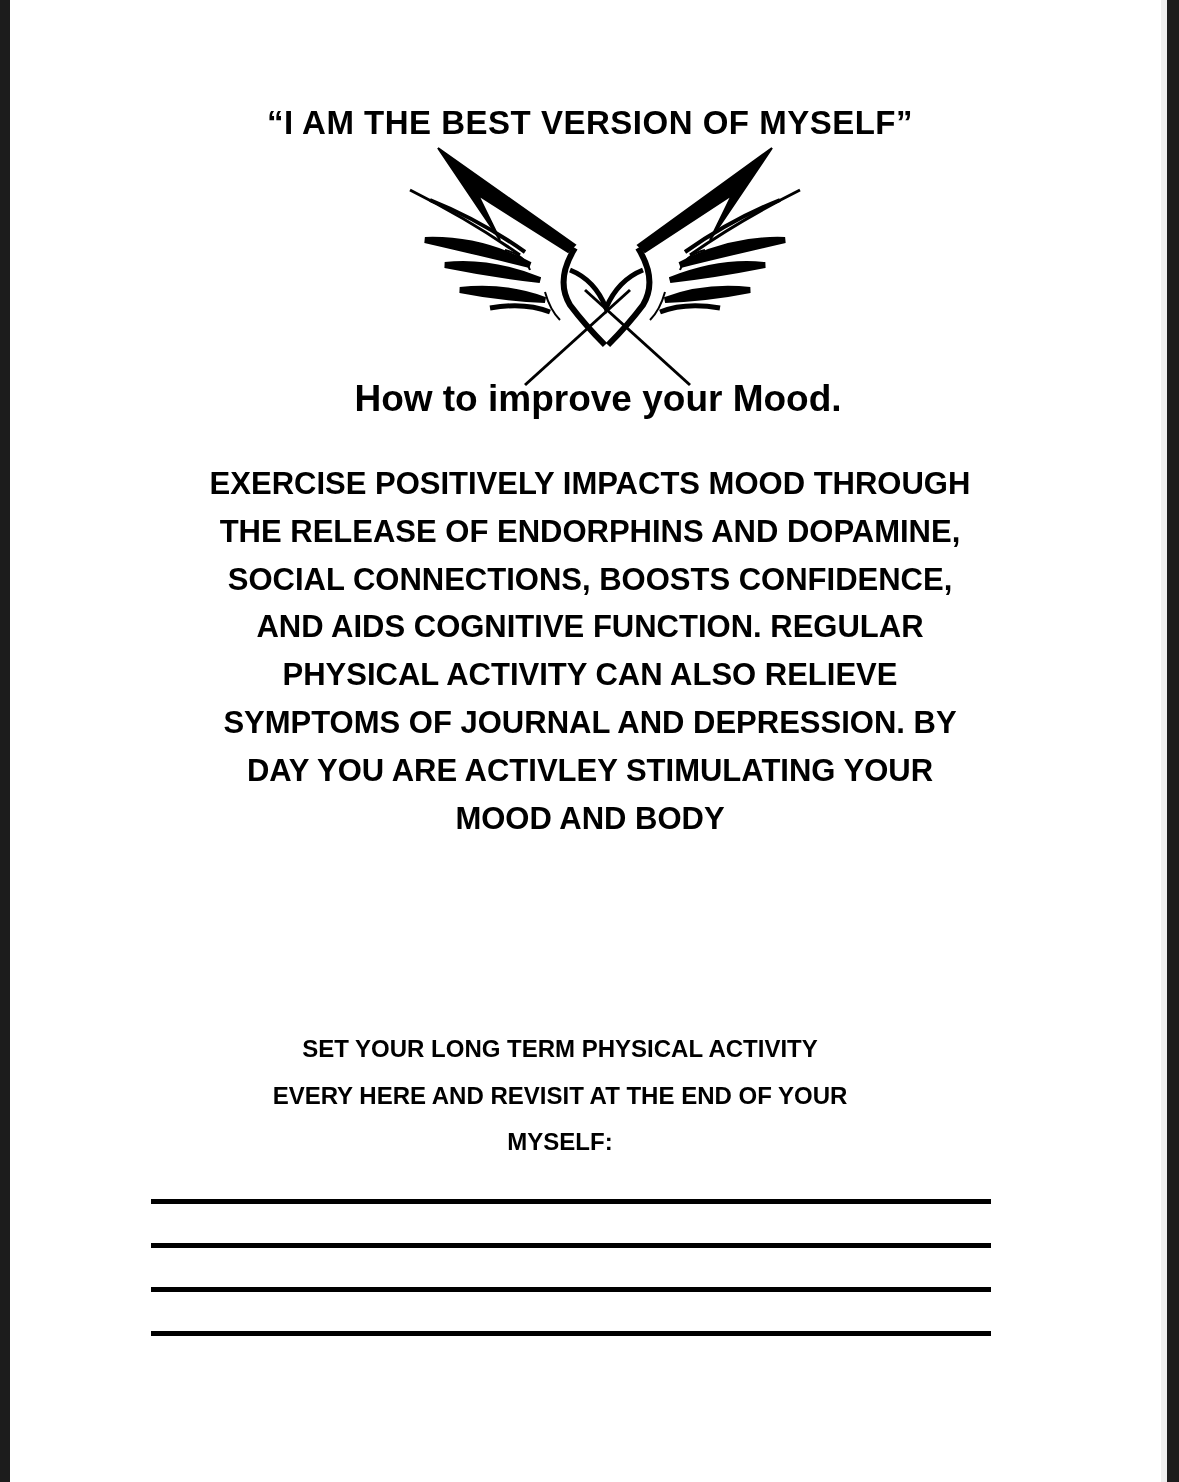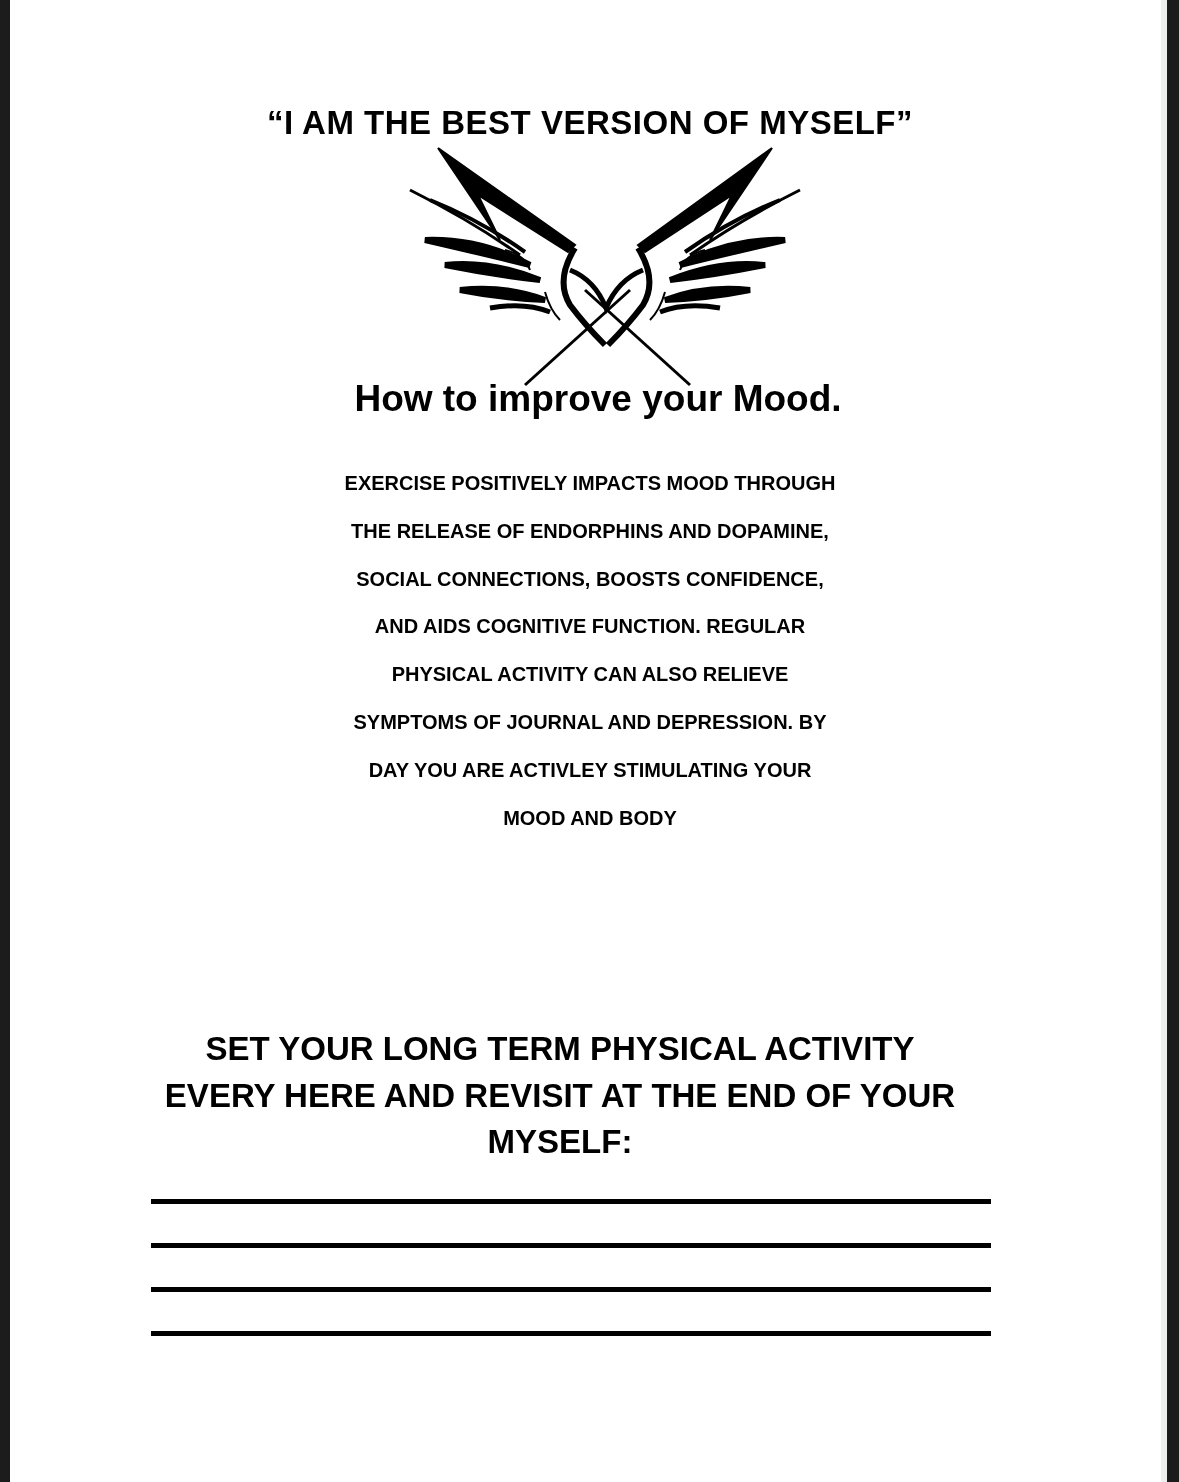--- a/index.html
+++ b/index.html
@@ -2,22 +2,22 @@
 <html><head>
 <meta charset="utf-8">
 <style>
   html,body{margin:0;padding:0;}
   body{width:1179px;height:1482px;background:#1c1c1c;position:relative;overflow:hidden;font-family:"Liberation Sans",sans-serif;}
   .page{position:absolute;left:10px;top:0;width:1154px;height:1482px;background:#ffffff;}
   .edge{position:absolute;left:1161px;top:0;width:6px;height:1482px;background:#efefef;}
   .t{position:absolute;left:0;width:100%;text-align:center;color:#000;font-weight:bold;}
   .quote{top:104px;font-size:33px;letter-spacing:0.5px;left:-10px;width:1200px;}
   .sub{top:378px;font-size:37px;left:-10px;width:1216px;}
-  .body{top:460px;left:150px;width:880px;font-size:20px;line-height:47.8px;}
-  .goals{top:1026px;left:120px;width:880px;font-size:33px;line-height:46.5px;}
+  .body{top:460px;left:150px;width:880px;font-size:31px;line-height:47.8px;}
+  .goals{top:1026px;left:120px;width:880px;font-size:24px;line-height:46.5px;}
   .rule{position:absolute;left:151px;width:840px;height:5px;background:#000;}
   svg.wings{position:absolute;left:400px;top:140px;}
 </style>
 </head>
 <body>
 
 <div class="page"></div>
 <div class="edge"></div>
 
 <div class="t quote">“I AM THE BEST VERSION OF MYSELF”</div>

